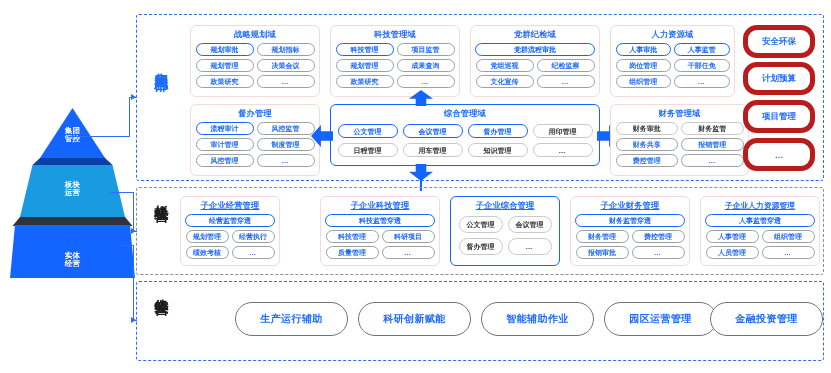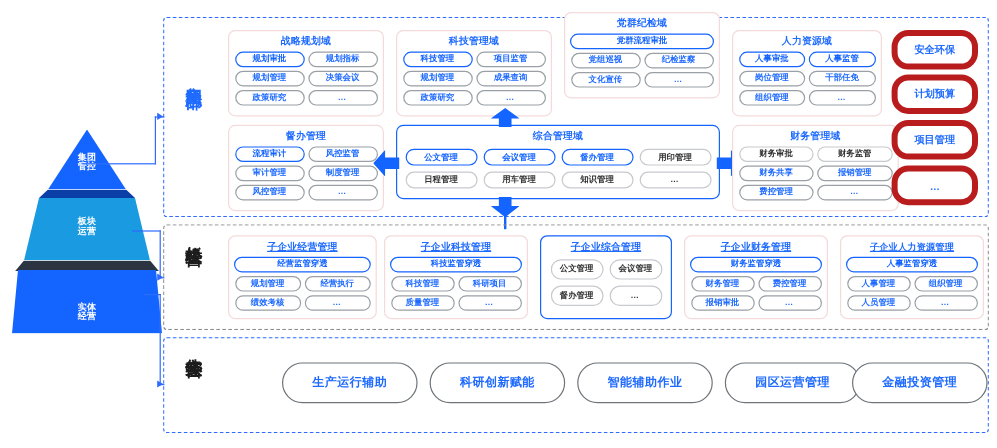--- a/index.html
+++ b/index.html
@@ -156,21 +156,21 @@
     <div class="pills">
       <div class="pill b w50">科技管理</div>
       <div class="pill g w50">项目监管</div>
       <div class="pill g w50">规划管理</div>
       <div class="pill g w50">成果查询</div>
       <div class="pill g w50">政策研究</div>
       <div class="pill g w50 dots">…</div>
     </div>
   </div>
 
-  <div class="card" style="left:470px;top:10px;width:130px;height:72px;">
+  <div class="card" style="left:470px;top:25px;width:130px;height:72px;">
     <div class="card-title">党群纪检域</div>
     <div class="pills">
       <div class="pill b w100">党群流程审批</div>
       <div class="pill g w50">党组巡视</div>
       <div class="pill g w50">纪检监察</div>
       <div class="pill g w50">文化宣传</div>
       <div class="pill g w50 dots">…</div>
     </div>
   </div>
 
@@ -231,21 +231,21 @@
   </div>
 
   <div class="sidebox" style="left:743px;top:25px;width:72px;height:33px;">安全环保</div>
   <div class="sidebox" style="left:743px;top:62px;width:72px;height:33px;">计划预算</div>
   <div class="sidebox" style="left:743px;top:100px;width:72px;height:33px;">项目管理</div>
   <div class="sidebox" style="left:743px;top:138px;width:72px;height:33px;">…</div>
 
   <div class="section sec-bk"></div>
   <div class="vlabel dark" style="left:155px;top:194px;">板块经营</div>
 
-  <div class="card" style="left:190px;top:196px;width:124px;height:70px;">
+  <div class="card" style="left:180px;top:196px;width:100px;height:70px;">
     <div class="card-title" style="text-decoration:underline;">子企业经营管理</div>
     <div class="pills">
       <div class="pill b w100">经营监管穿透</div>
       <div class="pill g w50">规划管理</div>
       <div class="pill g w50">经营执行</div>
       <div class="pill g w50">绩效考核</div>
       <div class="pill g w50 dots">…</div>
     </div>
   </div>
 

